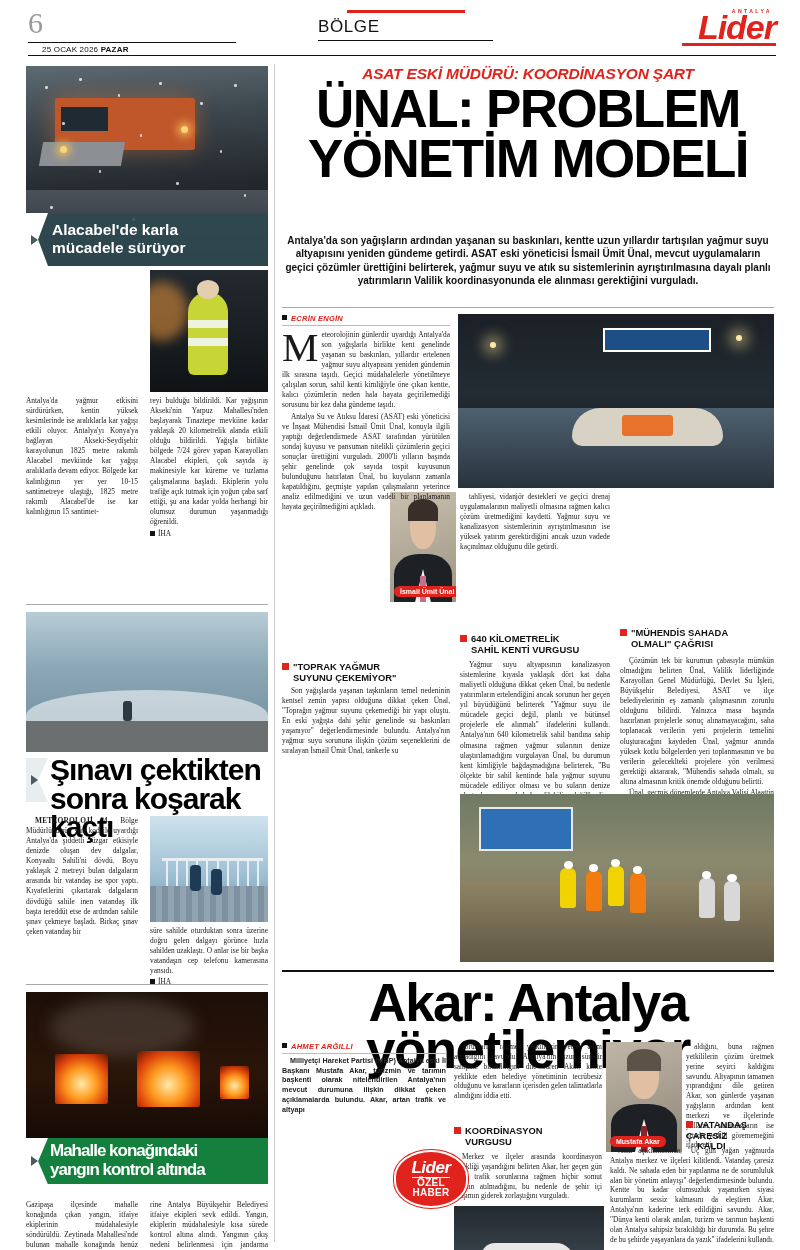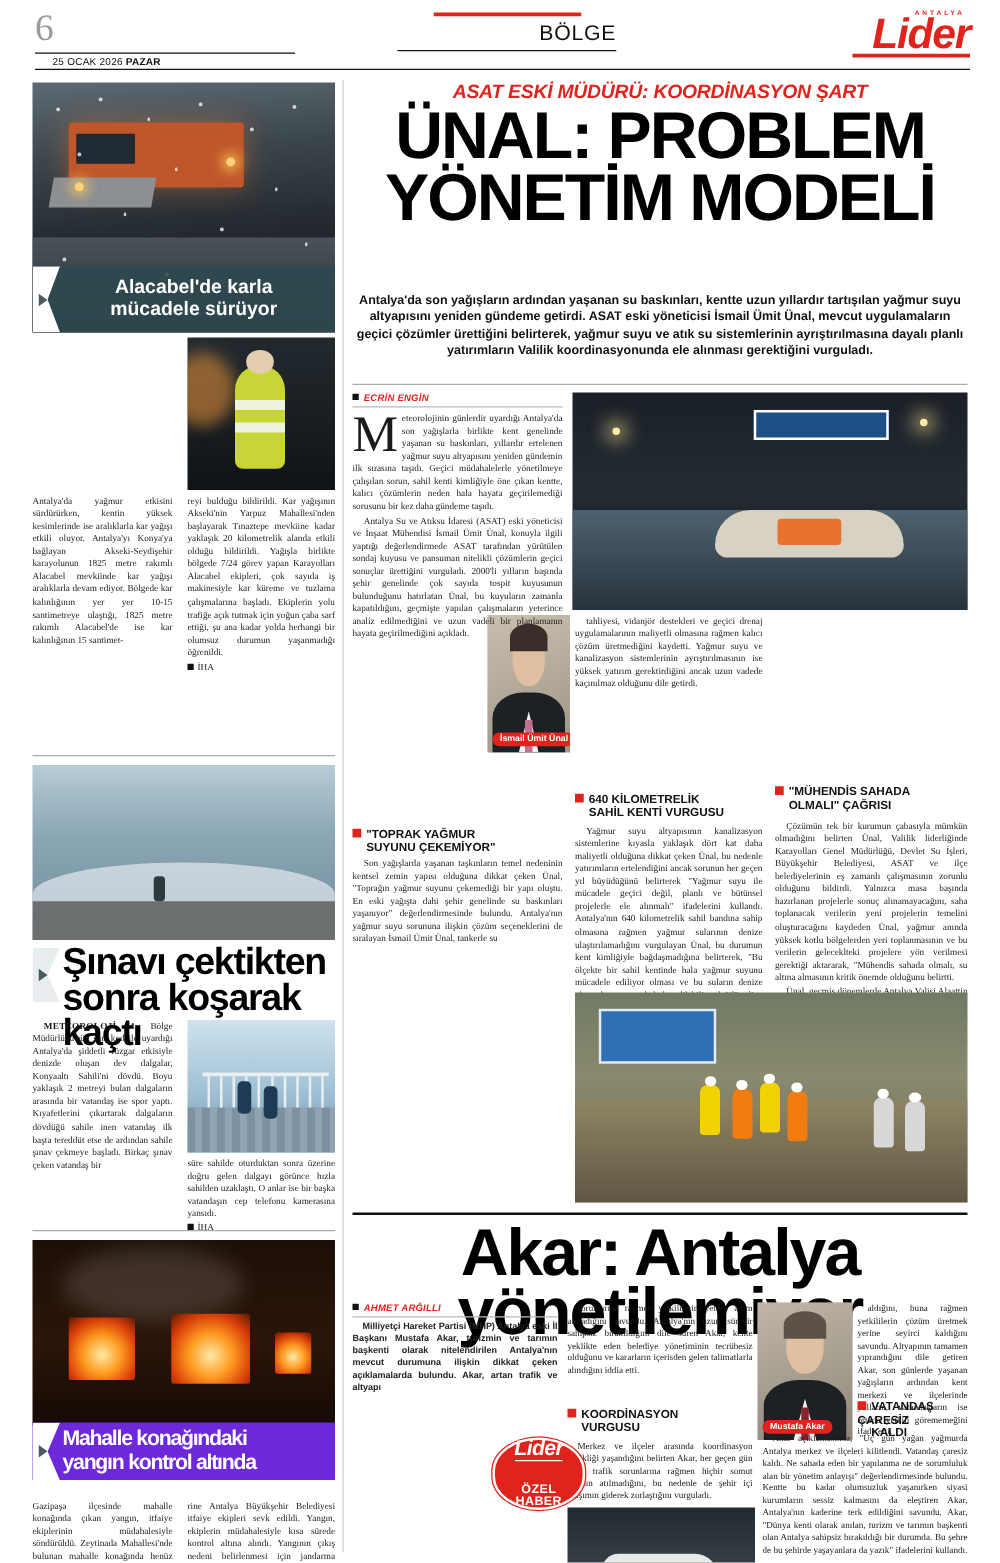--- a/index.html
+++ b/index.html
@@ -22,21 +22,21 @@
   .folio-rule {
     position: absolute; left: 28px; top: 42px; width: 208px;
     border-top: 1.6px solid #111;
   }
   .folio-date {
     position: absolute; left: 28px; top: 45px;
     font-family: "Liberation Sans", sans-serif;
     font-size: 8px; letter-spacing: .2px; color: #111; padding-left: 14px;
   }
   .folio-date b { font-weight: 700; }
-  .section-wrap { position: absolute; left: 318px; top: 10px; width: 175px; text-align: right; }
+  .section-wrap { position: absolute; left: 318px; top: 10px; width: 175px; text-align: left; }
   .section-rule-top { border-top: 3px solid #e0231d; width: 118px; margin: 0 auto 5px; }
   .section-name {
     font-family: "Liberation Sans", sans-serif;
     font-size: 17px; letter-spacing: .6px; color: #111; line-height: 1;
   }
   .section-rule-bot { border-top: 1.4px solid #111; width: 175px; margin: 5px auto 0; }
   .logo-wrap { position: absolute; right: 24px; top: 8px; text-align: right; }
   .logo-sub {
     font-family: "Liberation Sans", sans-serif;
     font-size: 5.2px; letter-spacing: 2.4px; color: #e0231d;
@@ -215,21 +215,21 @@
     display:flex; flex-direction:column; align-items:center; justify-content:center;
     border: 2px solid #fff; box-shadow: 0 0 0 1px #e0231d;
   }
   .ozel-badge .ob-logo {
     font-family:"Liberation Sans", sans-serif; font-weight:700; font-style:italic;
     color:#fff; font-size:17px; line-height:.9; letter-spacing:-.5px;
   }
   .ozel-badge .ob-sub {
     font-family:"Liberation Sans", sans-serif; font-weight:700; color:#fff;
     font-size:10px; line-height:1; letter-spacing:.3px; text-align:center;
-    border-top: 1.5px solid #fff; margin-top:2px; padding-top:18px;
+    border-top: 1.5px solid #fff; margin-top:2px; padding-top:0;
   }
   .hrule { border-top:1px solid #aaa; }
   .thickrule { border-top:2.5px solid #111; }
   .col { position:absolute; }
 </style>
 </head>
 <body>
 
 <div class="page">
 
@@ -253,21 +253,21 @@
       <div class="logo-underline"></div>
     </div>
     <div class="head-rule"></div>
   </div>
 
   <div class="body-area">
     <div class="vdivider"></div>
 
     <div class="left-col">
 
-      <div class="photo snow-scene" style="position:absolute; left:2px; top:2px; width:242px; height:200px;text-align:center;">
+      <div class="photo snow-scene" style="position:absolute; left:2px; top:2px; width:242px; height:200px;">
         <div class="sn-road"></div>
         <div class="sn-truck"></div>
         <div class="sn-plow"></div>
         <div class="sn-light" style="left:14%;top:40%;"></div>
         <div class="sn-light" style="left:64%;top:30%;"></div>
         <div class="flake" style="left:8%;top:10%"></div>
           <div class="flake" style="left:22%;top:6%"></div>
         <div class="flake" style="left:38%;top:14%"></div>
           <div class="flake" style="left:55%;top:8%"></div>
         <div class="flake" style="left:72%;top:18%"></div>
@@ -349,21 +349,21 @@
       <div class="hrule" style="position:absolute; left:2px; top:920px; width:242px;"></div>
 
       <div class="photo fire-scene" style="position:absolute; left:2px; top:928px; width:242px; height:148px;">
         <div class="fire-smoke" style="left:10%;top:4%;width:60%;height:40%;"></div>
         <div class="fire-win" style="left:12%; top:42%; width:22%; height:34%;"></div>
         <div class="fire-win" style="left:46%; top:40%; width:26%; height:38%;"></div>
         <div class="fire-win" style="left:80%; top:50%; width:12%; height:22%;"></div>
       </div>
 
       <div class="col" style="left:2px; top:1074px; width:242px;">
-        <div style="position:relative; padding-left:24px; background:#6d28d9; padding-top:4px; padding-bottom:5px; padding-right:6px;">
+        <div style="position:relative; padding-left:24px; background:#15803d; padding-top:4px; padding-bottom:5px; padding-right:6px;">
           <div class="arrow-tab" style="background:#fff; height:100%; top:0;"></div>
           <div class="hl-sub" style="color:#fff; font-size:17px; line-height:1.1;">Mahalle konağındaki</div>
           <div class="hl-sub" style="color:#fff; font-size:17px; line-height:1.1;">yangın kontrol altında</div>
         </div>
       </div>
 
       <div class="col bodytext" style="left:2px; top:1136px; width:112px; height:120px;">
         <p class="noind">Gazipaşa ilçesinde mahalle konağında çıkan yangın, itfaiye ekiplerinin müdahalesiyle söndürüldü. Zeytinada Mahallesi'nde bulunan mahalle konağında henüz belirlenemeyen bir nedenle yangın çıktı. İhbar üzerine olay ye-</p>
       </div>
       <div class="col bodytext" style="left:126px; top:1136px; width:118px; height:120px;">

